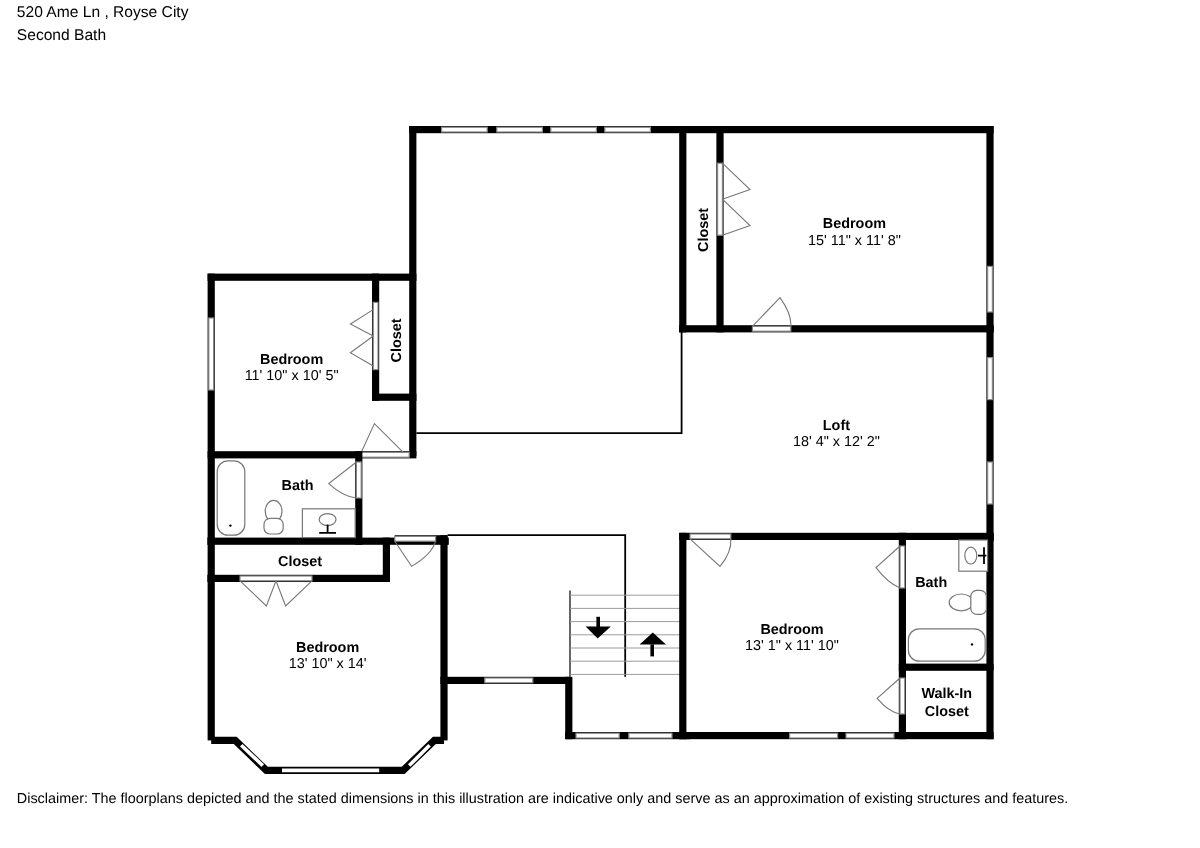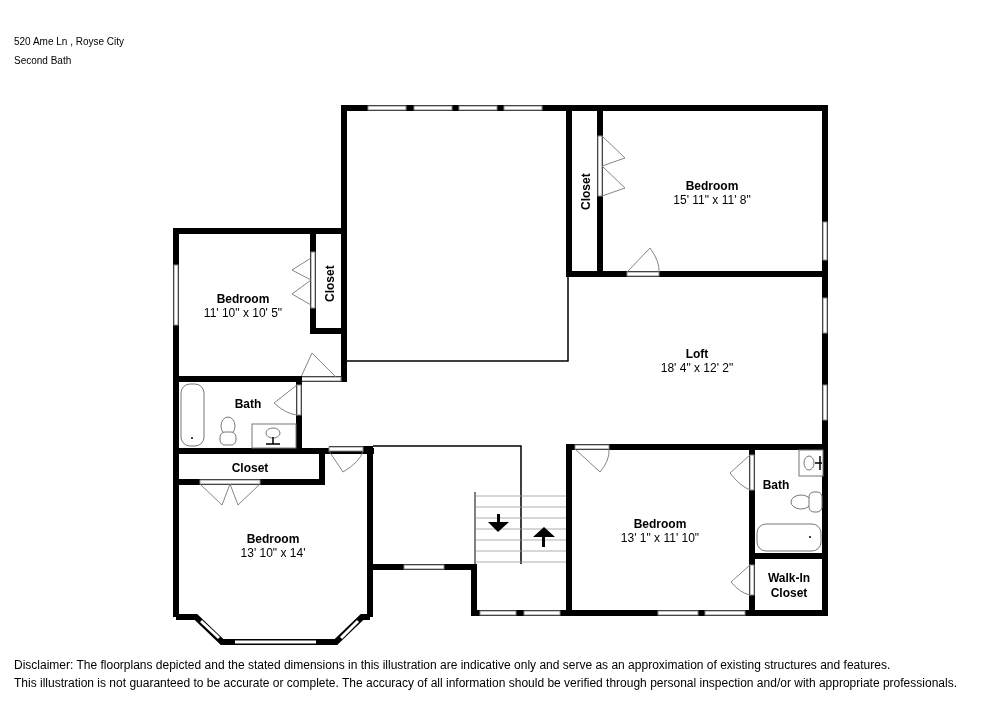--- a/index.html
+++ b/index.html
@@ -1,17 +1,17 @@
 <!DOCTYPE html>
 <html><head>
 <meta charset="utf-8">
 <style>
   html, body { margin:0; padding:0; background:#ffffff; }
   body { width:1000px; height:707px; position:relative; overflow:hidden; font-family:"Liberation Sans", sans-serif; color:#000; }
-  .header { position:absolute; left:14px; top:32px; font-size:10px; line-height:19px; }
+  .header { position:absolute; left:14px; top:0; font-size:13px; line-height:19px; }
   .disclaimer { position:absolute; left:14px; top:656px; font-size:12px; line-height:18px; }
   svg { position:absolute; left:0; top:0; }
   .rl { font-family:"Liberation Sans", sans-serif; font-weight:bold; font-size:12px; fill:#000; }
   .rd { font-family:"Liberation Sans", sans-serif; font-size:12px; fill:#000; }
   .w { fill:#000; }
   .win { fill:#fff; stroke:#888; stroke-width:1; }
   .thin { fill:none; stroke:#000; stroke-width:1.5; }
   .door { fill:none; stroke:#777; stroke-width:0.9; }
   .fix { fill:#fff; stroke:#777; stroke-width:1; }
 </style>
@@ -170,14 +170,13 @@
     <circle cx="810" cy="537" r="1" fill="#000"></circle>
   </g>
   <text class="rl" x="776" y="489" text-anchor="middle">Bath</text>
 
   <text class="rl" x="789" y="582" text-anchor="middle">Walk-In</text>
   <text class="rl" x="789" y="597" text-anchor="middle">Closet</text>
 </svg>
 
 <div class="disclaimer">
   <div>Disclaimer: The floorplans depicted and the stated dimensions in this illustration are indicative only and serve as an approximation of existing structures and features.</div>
-  <div>This illustration is not guaranteed to be accurate or complete. The accuracy of all information should be verified through personal inspection and/or with appropriate professionals.</div>
 </div>
 
 </body></html>

